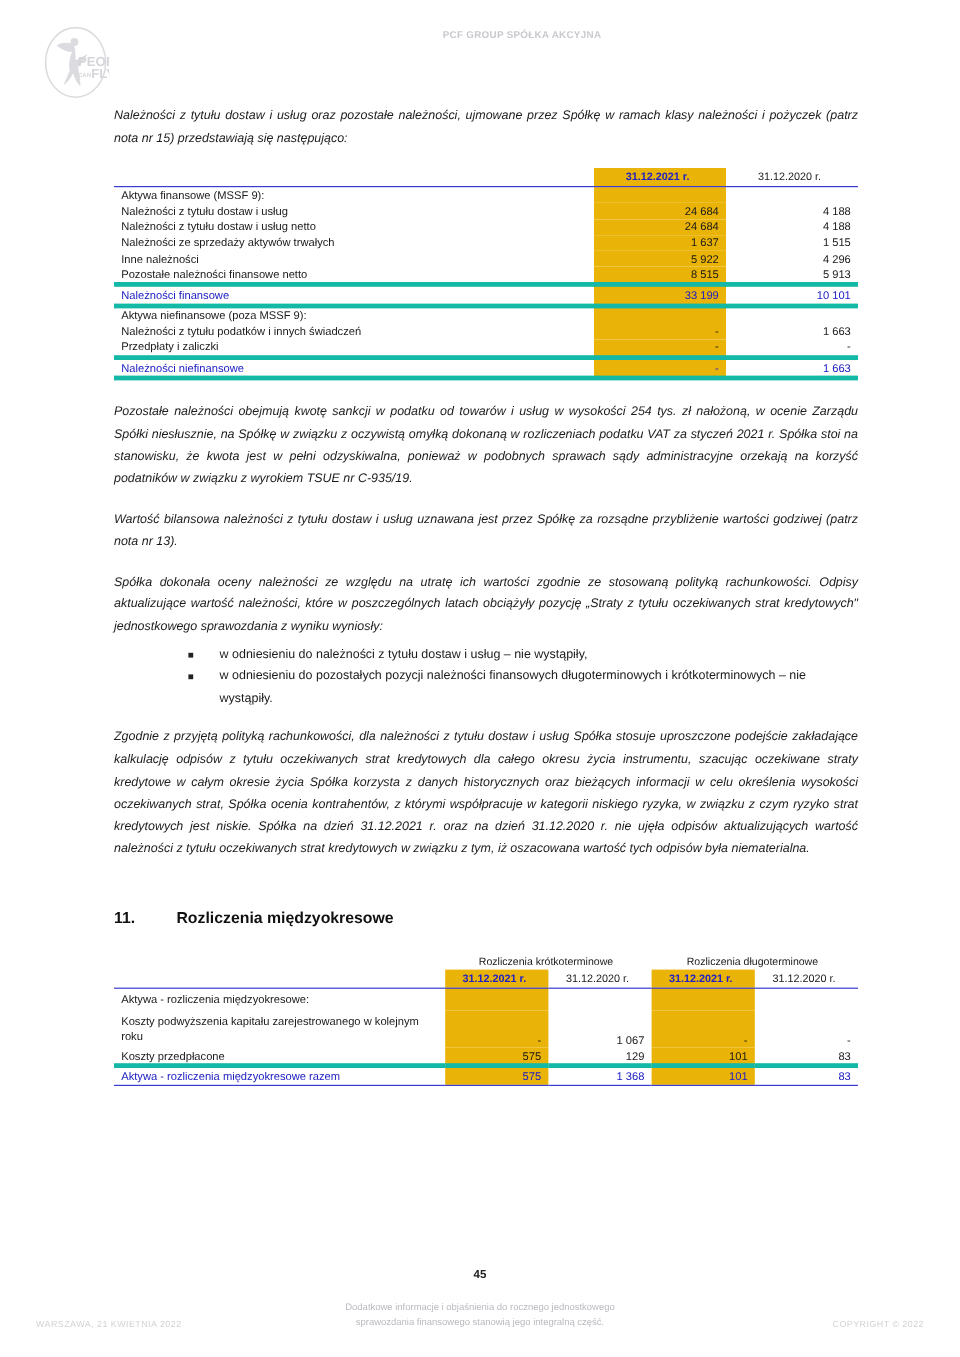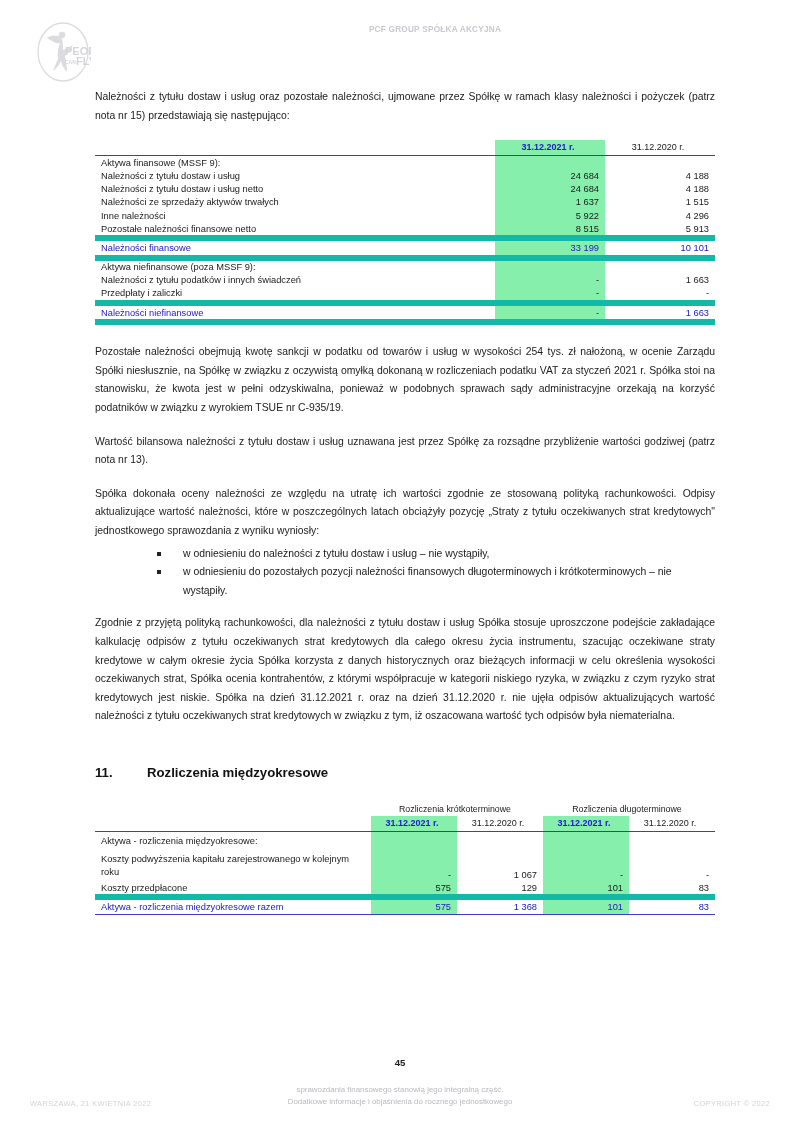--- a/index.html
+++ b/index.html
@@ -66,20 +66,21 @@
     display: inline-block;
     width: 52px;
   }
 
   p.body {
     font-size: 10.4px;
     line-height: 18.6px;
     text-align: justify;
     margin: 0 0 15px 0;
     color: #1c1c1c;
+    font-style: italic;
   }
   p.tight { margin-bottom: 0; }
 
   ul.bullets {
     margin: 4px 0 14px 0;
     padding: 0;
     list-style: none;
   }
   ul.bullets li {
     position: relative;
@@ -122,23 +123,23 @@
     padding-bottom: 3px !important;
     padding-top: 2px !important;
   }
   .hdr-date.cur { font-weight: bold; color: #2020c4; }
   .hdr-group {
     font-size: 8.8px;
     text-align: center;
     padding-bottom: 2px !important;
   }
 
-  .shade { background: #86efac; }
+  .shade { background: #eab308; }
   .rule-bot td, .rule-bot th { border-bottom: 1.3px solid #3b3bd0; }
-  .rule-thin-bot td, .rule-thin-bot th { border-bottom: 6px solid #14b8a6; }
+  .rule-thin-bot td, .rule-thin-bot th { border-bottom: 4px solid #14b8a6; }
 
   .bold td { font-weight: bold; }
   .blue td { color: #2020c4; font-weight: bold; }
 
   .tbl-wrap { margin: 4px 0 18px 0; }
   .tbl-wrap2 { margin: 8px 0 0 0; }
 
   
   .page-number {
     position: absolute;
@@ -348,17 +349,17 @@
           <td class="num-cell">83</td>
         </tr>
       </tbody>
     </table>
   </div>
 
 </div>
 
 <div class="page-number">45</div>
 <div class="footer-center">
+  <div>Dodatkowe informacje i objaśnienia do rocznego jednostkowego</div>
   <div>sprawozdania finansowego stanowią jego integralną część.</div>
-  <div>Dodatkowe informacje i objaśnienia do rocznego jednostkowego</div>
 </div>
 <div class="footer-left">WARSZAWA, 21 KWIETNIA 2022</div>
 <div class="footer-right">COPYRIGHT © 2022</div>
 
 </body></html>

